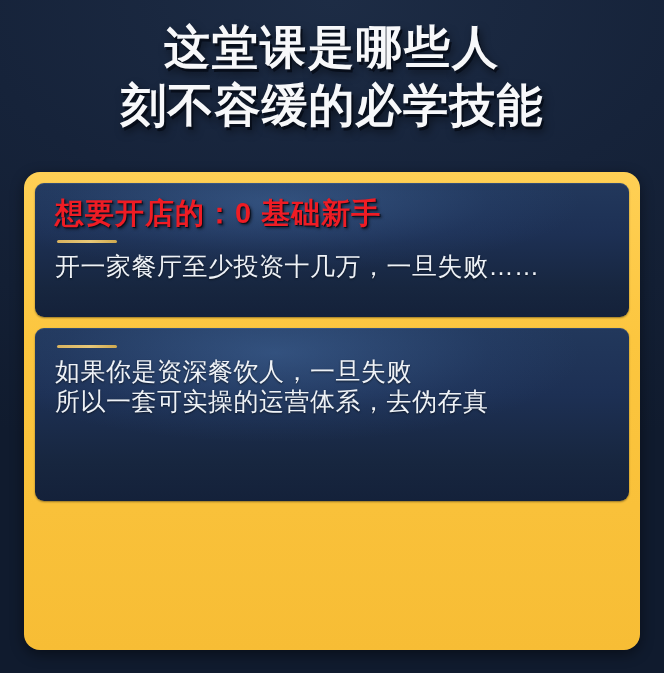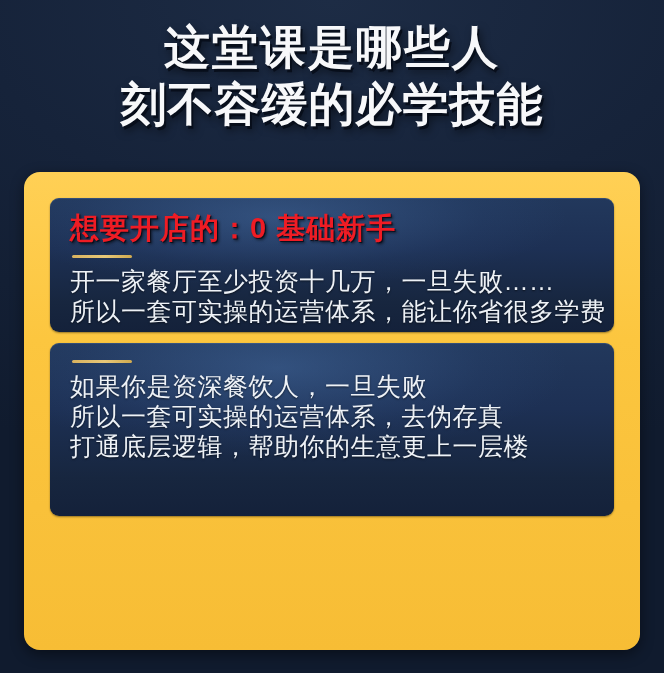--- a/index.html
+++ b/index.html
@@ -43,33 +43,33 @@
     color:#f7f8fa;
     font-weight:bold;
     font-size:46px;
     line-height:58px;
     letter-spacing:2px;
     text-shadow:
       2px 3px 0 rgba(6,12,24,.85),
       3px 5px 9px rgba(0,0,0,.55);
     white-space:nowrap;
   }
-  .headline .line.l2 { letter-spacing:1px;font-family:Liberation Serif, serif; }
+  .headline .line.l2 { letter-spacing:1px; }
 
   
   .frame {
     position:absolute;
     left:24px;
     top:172px;
     width:616px;
     height:478px;
     background:linear-gradient(180deg,#ffd055 0%, #fcc63f 35%, #f9c13a 70%, #f7bd35 100%);
     border-radius:16px;
     box-shadow:0 4px 14px rgba(0,0,0,.45);
-    padding:26px;
+    padding:11px;
     display:flex;
     flex-direction:column;
     gap:11px;
   }
 
   
   .card {
     background:
       linear-gradient(180deg,#22385c 0%, #1d3054 38%, #17263f 78%, #14213a 100%);
     border-radius:9px;
@@ -139,28 +139,26 @@
     <span class="line l2">刻不容缓的必学技能</span>
   </div>
 
   <div class="frame">
 
     <div class="card c1">
       <div class="card-title">想要开店的：0 基础新手</div>
       <div class="rule"></div>
       <div class="card-body">
         <span class="row">开一家餐厅至少投资十几万，一旦失败……</span>
-        <span class="row">所以一套可实操的运营体系，能让你省很多学费</span>
       </div>
     </div>
 
 
     <div class="card c3">
       <div class="rule"></div>
       <div class="card-body">
         <span class="row">如果你是资深餐饮人，一旦失败</span>
         <span class="row">所以一套可实操的运营体系，去伪存真</span>
-        <span class="row">打通底层逻辑，帮助你的生意更上一层楼</span>
       </div>
     </div>
 
   </div>
 </div>
 
 </body></html>

